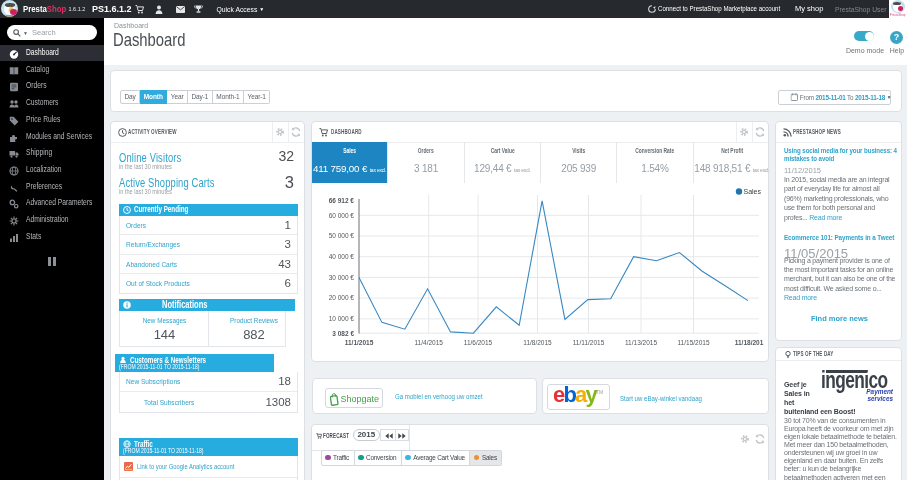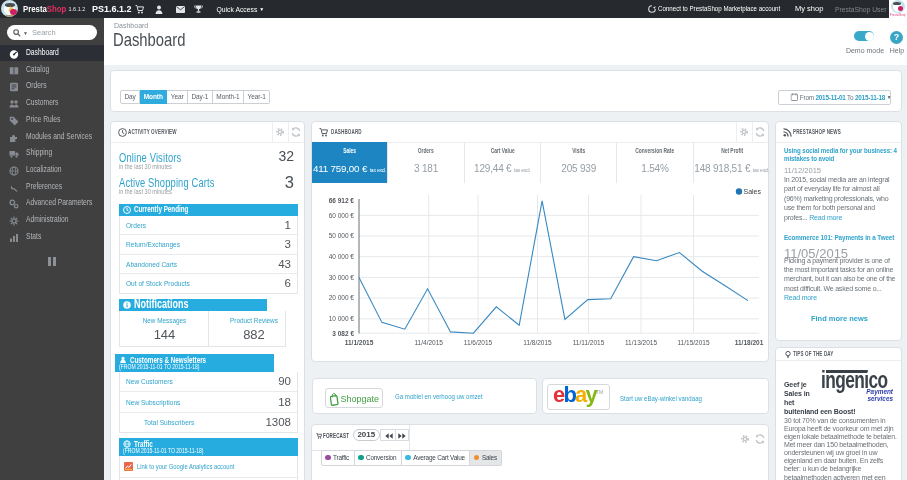--- a/index.html
+++ b/index.html
@@ -4,21 +4,21 @@
 <style>
 html,body{margin:0;padding:0;}
 body{font-family:"Liberation Sans",sans-serif;}
 #app{position:relative;width:907px;height:480px;overflow:hidden;background:#eef1f4;}
 .abs{position:absolute;}
 
 #topbar{left:0;top:0;width:888.7px;height:18px;background:#262a2e;color:#fff;}
 #topbar .t{position:absolute;top:0;height:18px;line-height:18px;white-space:nowrap;}
 #avatarbox{left:888.7px;top:0;width:18.3px;height:18px;background:#fff;}
 
-#sidebar{left:0;top:18px;width:104px;height:462px;background:#404040;}
+#sidebar{left:0;top:18px;width:104px;height:462px;background:#000000;}
 #searchbox{position:absolute;left:7px;top:7px;width:90px;height:15px;background:#fff;border-radius:8px;}
 .nav{position:absolute;left:0;width:104px;height:16.6px;color:#b4b7bb;font-size:8.2px;line-height:16.6px;white-space:nowrap;}
 .nav .tx{transform:scaleX(0.82);transform-origin:0 50%;display:inline-block;}
 .nav.active{background:#2b2e34;color:#fff;}
 .nav .ic{position:absolute;left:9px;top:4px;}
 .nav .tx{position:absolute;left:26px;}
 
 #pagehead{left:104px;top:18px;width:803px;height:47px;background:#fff;}
 
 .panel{position:absolute;background:#fff;border:1px solid #dce0e5;border-radius:4px;box-sizing:border-box;}
@@ -277,21 +277,21 @@
         </div>
       <div class="arow">
           <span class="al">Abandoned Carts</span>
           <span class="av">43</span>
         </div>
       <div class="arow">
           <span class="al">Out of Stock Products</span>
           <span class="av">6</span>
         </div>
     </div>
-    <div class="abs cyanbar" style="left:8px;top:177px;width:148px;height:11.5px;font-size:12px;line-height:11.5px;">
+    <div class="abs cyanbar" style="left:8px;top:177px;width:148px;height:11.5px;font-size:10px;line-height:11.5px;padding-left:28px;">
       <svg style="position:absolute;left:4px;top:2px;" width="8" height="8" viewBox="0 0 9 9">
           <circle cx="4.5" cy="4.5" r="4.2" fill="#fff"></circle>
           <rect x="3.9" y="1.7" width="1.3" height="1.4" fill="#30aede"></rect>
           <rect x="3.9" y="3.8" width="1.3" height="3.4" fill="#30aede"></rect>
         </svg>
       <span class="cond" style="margin-left:15px;transform:scaleX(0.75);">Notifications</span>
     </div>
     <div class="abs" style="left:8px;top:188.5px;width:167px;height:36px;border:1px solid #e2e5e9;border-top:none;box-sizing:border-box;">
       <div style="position:absolute;left:0;top:0;width:89px;height:100%;border-right:1px solid #e2e5e9;box-sizing:border-box;"></div>
       <div class="abs ctx" style="left:0;top:5px;width:89px;text-align:center;font-size:7.5px;transform:scaleX(0.85);">New Messages</div>
@@ -301,24 +301,20 @@
     </div>
     <div class="abs cyanbar" style="left:4px;top:231.5px;width:159px;height:18px;font-size:8.4px;">
       <svg style="position:absolute;left:4px;top:2.5px;" width="8" height="8" viewBox="0 0 10 10">
           <circle cx="5" cy="3" r="2" fill="#fff"></circle>
           <path d="M1.5 8.6c0-2.4 1.5-3.8 3.5-3.8s3.5 1.4 3.5 3.8z" fill="#fff"></path>
         </svg>
       <span class="abs cond" style="left:15px;top:1.5px;transform:scaleX(0.75);">Customers &amp; Newsletters</span>
       <span class="abs cond" style="left:4px;top:9.5px;font-size:6.5px;font-weight:normal;transform:scaleX(0.78);">(FROM 2015-11-01 TO 2015-11-18)</span>
     </div>
     <div class="abs acttbl" style="left:8px;top:249.5px;width:179px;">
-      <div class="arow" style="height:19.6px;">
-          <span class="al" style="top:5.5px;">New Customers</span>
-          <span class="av" style="top:3.5px;">90</span>
-        </div>
       <div class="arow" style="height:19.6px;">
           <span class="al" style="top:5.5px;">New Subscriptions</span>
           <span class="av" style="top:3.5px;">18</span>
         </div>
       <div class="arow" style="height:19.6px;margin-left:18px;">
           <span class="al" style="top:5.5px;">Total Subscribers</span>
           <span class="av" style="top:3.5px;">1308</span>
         </div>
     </div>
     <div class="abs cyanbar" style="left:8px;top:315.5px;width:179px;height:18px;font-size:8.4px;">

